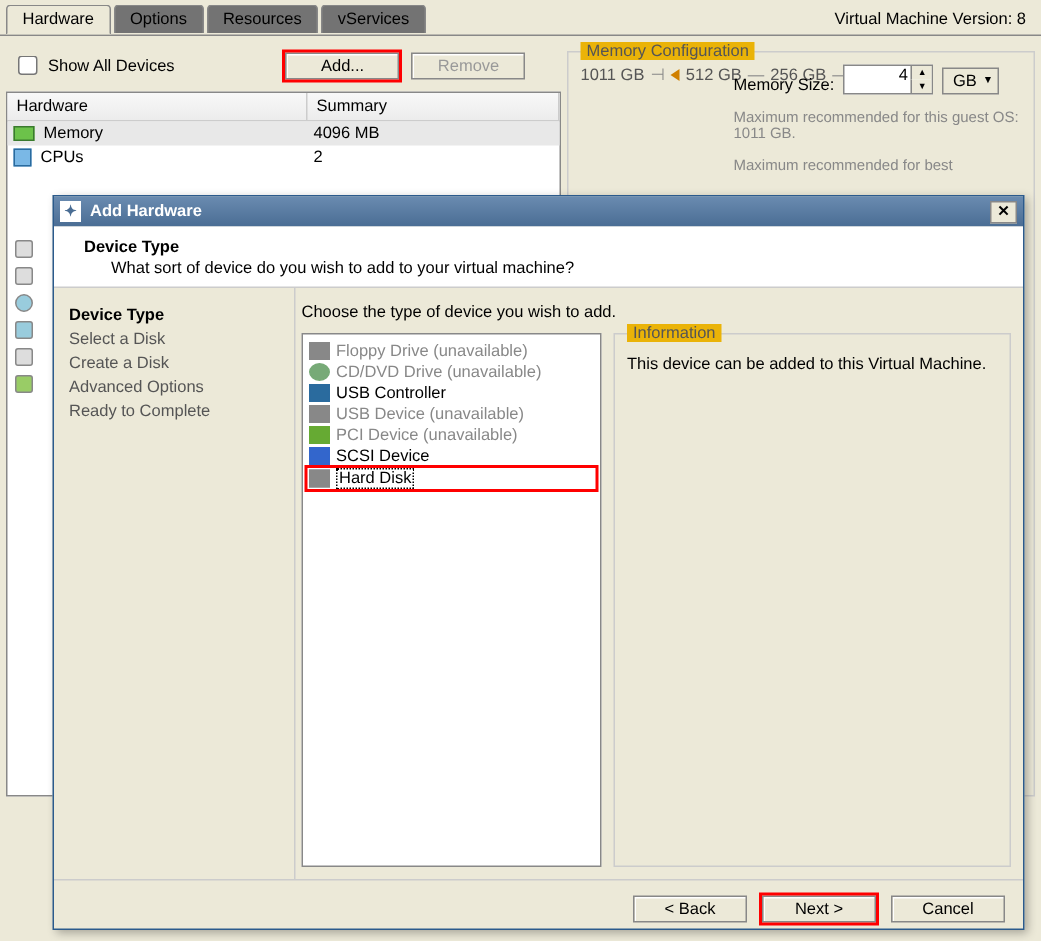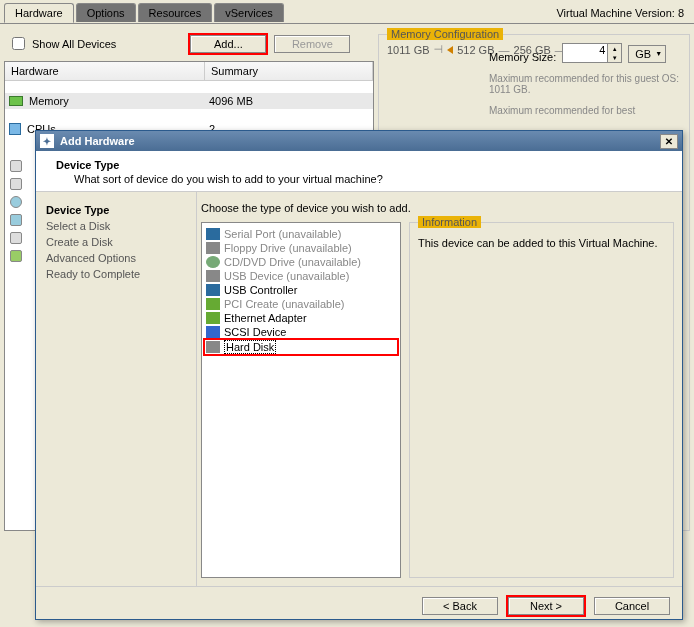--- a/index.html
+++ b/index.html
@@ -14,21 +14,21 @@
   .left-col { width: 370px; }
   .show-all { display: flex; align-items: center; gap: 4px; padding: 6px 4px 8px 4px; }
   .top-buttons { display: inline-flex; gap: 8px; margin-left: 70px; }
   .btn { border: 1px solid #888; background: #ece9d8; padding: 2px 16px; min-width: 76px; text-align: center; cursor: pointer; box-shadow: 1px 1px 0 #fff inset; }
   .btn.disabled { color: #999; }
   .btn.hl { outline: 2px solid red; }
   
   .hw-list { border: 1px solid #888; background: #fff; height: 470px; }
   .hw-header { display: flex; background: linear-gradient(#f8f8f8,#ececec); border-bottom: 1px solid #ccc; }
   .hw-header > div { padding: 3px 6px; border-right: 1px solid #ccc; }
-  .hw-row { display: flex; align-items: center; padding: 2px 4px; margin-top: 12px; }
+  .hw-row { display: flex; align-items: center; padding: 2px 4px; }
   .hw-row.sel { background: #e8e8e8; }
   .hw-col1 { width: 200px; display: flex; align-items: center; gap: 6px; }
   .hw-col2 { flex: 1; }
   .chip { width: 14px; height: 10px; border: 1px solid #3a7a2e; background: #6cc24a; }
   .chip-cpu { width: 12px; height: 12px; border: 1px solid #2a6b9e; background: #7ab8e6; }
   .chip-misc { width: 12px; height: 12px; border: 1px solid #888; background: #ddd; border-radius: 2px; }
   
   .mem-conf { flex: 1; position: relative; border: 1px solid #ccc; margin-top: 6px; padding: 8px; }
   .legend { position: absolute; top: -7px; left: 8px; background: #eab308; padding: 0 4px; color: #555; }
   .mem-scale { display: flex; flex-direction: row; gap: 4px; }
@@ -177,46 +177,38 @@
       <div class="step">Select a Disk</div>
       <div class="step">Create a Disk</div>
       <div class="step">Advanced Options</div>
       <div class="step">Ready to Complete</div>
     </div>
     <div class="wiz-right">
       <div class="prompt">Choose the type of device you wish to add.</div>
       <div class="type-row">
         <div class="type-list" id="type-list">
             <div class="type-item gray">
-              <span class="dev-ico" style="background: rgb(42, 107, 158); border: 1px solid rgb(42, 107, 158);"></span>
-              <span class="lbl">Serial Port (unavailable)</span>
-            </div>
-            <div class="type-item gray">
               <span class="dev-ico" style="background: rgb(136, 136, 136); border: 1px solid rgb(136, 136, 136);"></span>
               <span class="lbl">Floppy Drive (unavailable)</span>
             </div>
             <div class="type-item gray">
               <span class="dev-ico" style="background: rgb(119, 170, 119); border: 1px solid rgb(119, 170, 119); border-radius: 50%;"></span>
               <span class="lbl">CD/DVD Drive (unavailable)</span>
-            </div>
-            <div class="type-item gray">
-              <span class="dev-ico" style="background: rgb(136, 136, 136); border: 1px solid rgb(136, 136, 136);"></span>
-              <span class="lbl">USB Device (unavailable)</span>
             </div>
             <div class="type-item">
               <span class="dev-ico" style="background: rgb(42, 107, 158); border: 1px solid rgb(42, 107, 158);"></span>
               <span class="lbl">USB Controller</span>
             </div>
             <div class="type-item gray">
+              <span class="dev-ico" style="background: rgb(136, 136, 136); border: 1px solid rgb(136, 136, 136);"></span>
+              <span class="lbl">USB Device (unavailable)</span>
+            </div>
+            <div class="type-item gray">
               <span class="dev-ico" style="background: rgb(102, 170, 51); border: 1px solid rgb(102, 170, 51);"></span>
-              <span class="lbl">PCI Create (unavailable)</span>
-            </div>
-            <div class="type-item">
-              <span class="dev-ico" style="background: rgb(102, 170, 51); border: 1px solid rgb(102, 170, 51);"></span>
-              <span class="lbl">Ethernet Adapter</span>
+              <span class="lbl">PCI Device (unavailable)</span>
             </div>
             <div class="type-item">
               <span class="dev-ico" style="background: rgb(51, 102, 204); border: 1px solid rgb(51, 102, 204);"></span>
               <span class="lbl">SCSI Device</span>
             </div>
             <div class="type-item sel">
               <span class="dev-ico" style="background: rgb(136, 136, 136); border: 1px solid rgb(136, 136, 136);"></span>
               <span class="lbl">Hard Disk</span>
             </div>
           </div>

